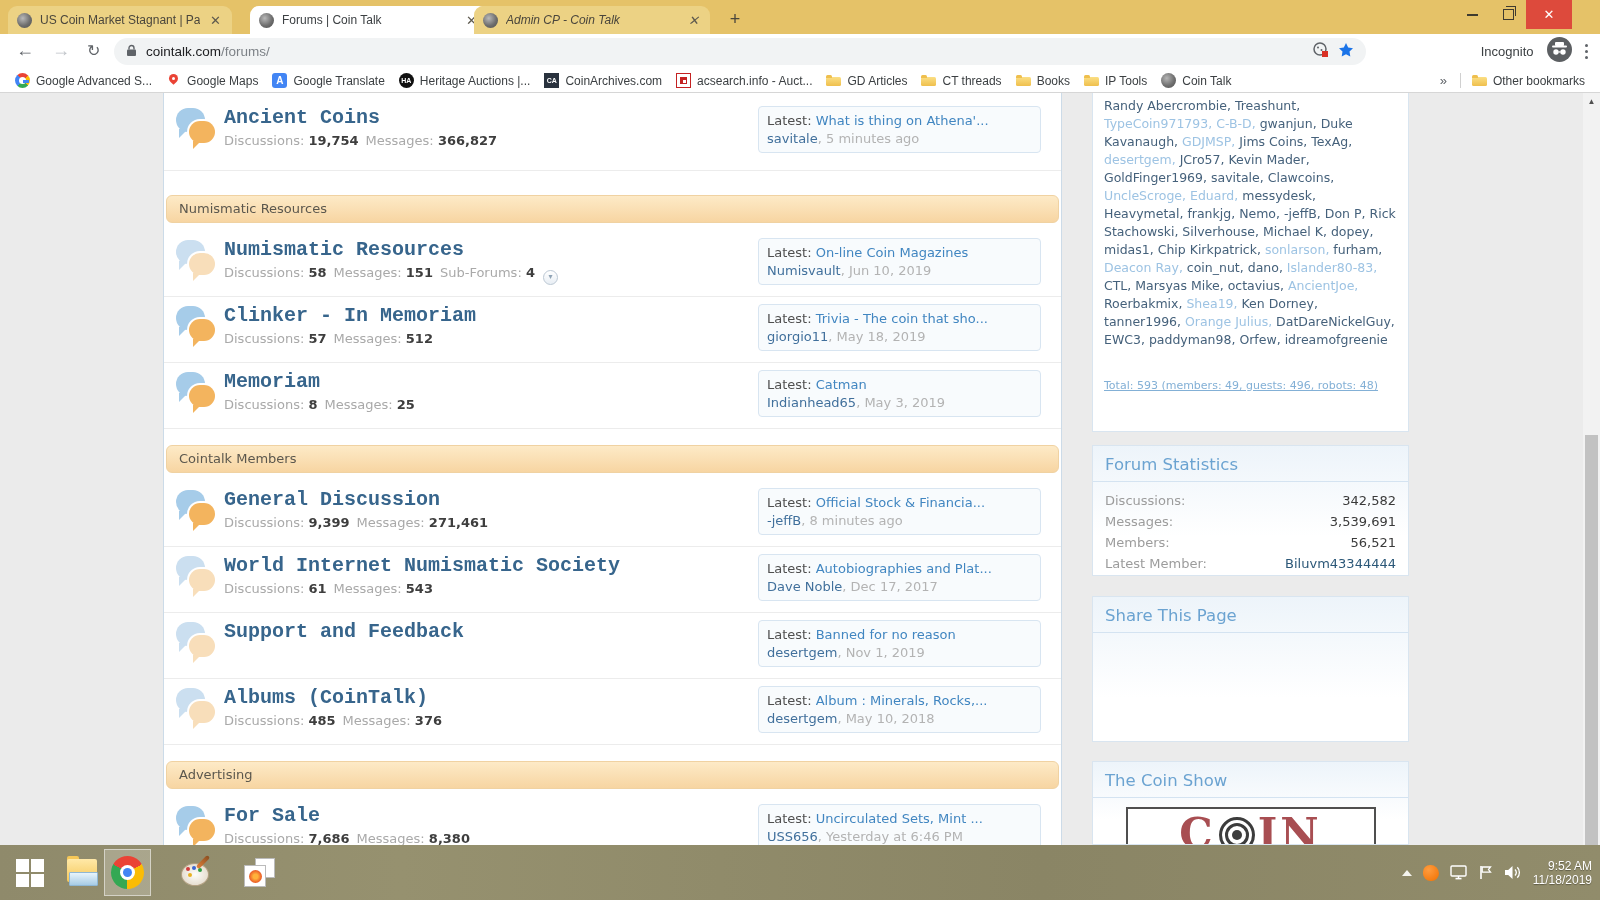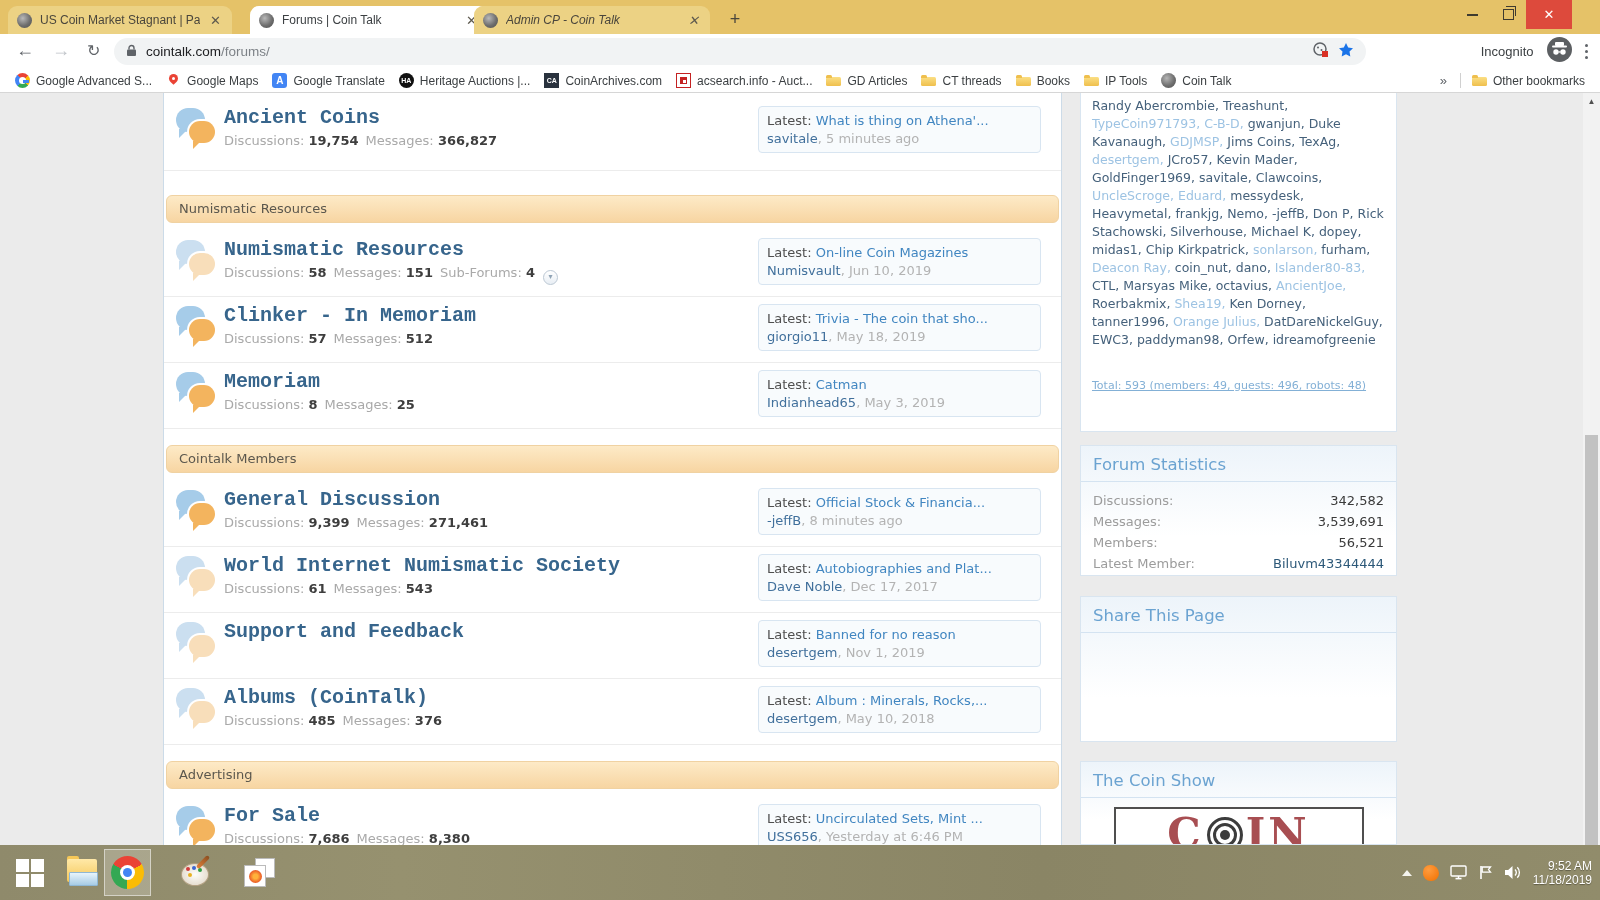--- a/index.html
+++ b/index.html
@@ -98,21 +98,21 @@
           color:#8fa3b5;font-size:8px;line-height:12px;text-align:center;vertical-align:-2px;
           background:linear-gradient(#fff,#e8eef4);margin-left:1px;}
   .rss{position:absolute;right:276px;top:15px;width:16px;height:16px;}
   .latest{position:absolute;right:20px;top:7px;width:283px;height:47px;box-sizing:border-box;
           background:#f8fbfd;border:1px solid #d8e5f1;border-radius:4px;padding:5px 8px;
           font-size:13px;line-height:17.5px;white-space:nowrap;overflow:hidden;}
   .llabel{color:#4f4f4f;} .llink{color:#4186c1;} .luser{color:#41709c;} .ldate{color:#b3b3b3;}
 
   
   #sidebar{position:absolute;left:1080px;top:0;width:317px;bottom:0;}
-  .sblock{position:absolute;left:0;width:100%;box-sizing:border-box;background:#fff;border:1px solid #d9e5f0;}
+  .sblock{position:absolute;left:12px;width:100%;box-sizing:border-box;background:#fff;border:1px solid #d9e5f0;}
   #mblock{top:0;height:339px;border-top:none;padding:4px 11px;overflow:hidden;}
   .mnames{font-size:12.5px;line-height:18px;color:#45617b;}
   .mname{color:#45617b;} .mname[data-c="light"]{color:#9dc3e3;}
   .mname:last-of-type .cm{display:none;}
   .mtotal{margin-top:28px;font-size:11px;line-height:18px;color:#83b0d6;text-decoration:underline;}
   .shead{padding:9px 12px 7px;font-size:16.5px;color:#6ba3d1;border-bottom:1px solid #d4e3f1;}
   #stblock{top:352px;height:131px;background:linear-gradient(#edf4fa,#fff 70%);}
   .srows{padding:8px 12px;}
   .srow{display:flex;justify-content:space-between;font-size:13px;line-height:21px;}
   .sl{color:#9c9c9c;} .sv{color:#3a3a3a;} .sv.mem{color:#2c5878;}

